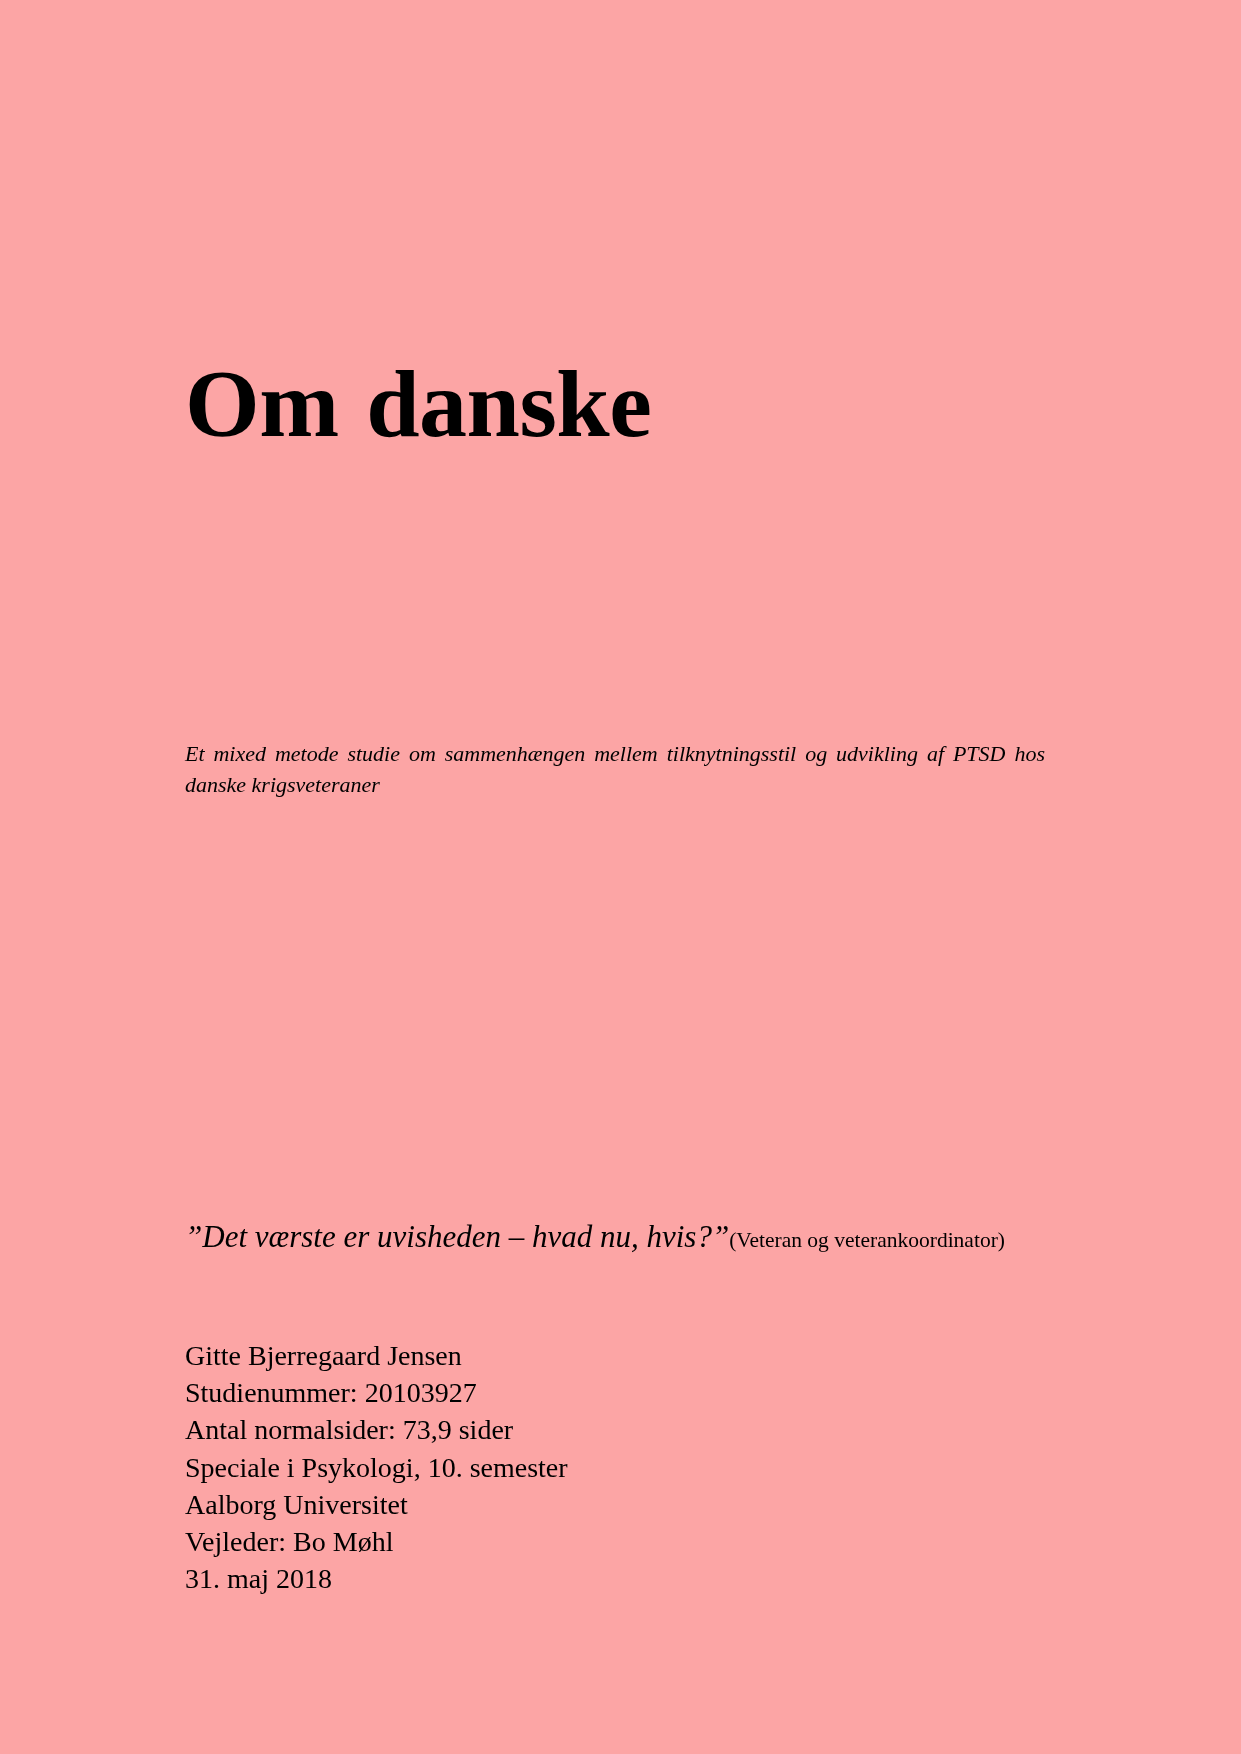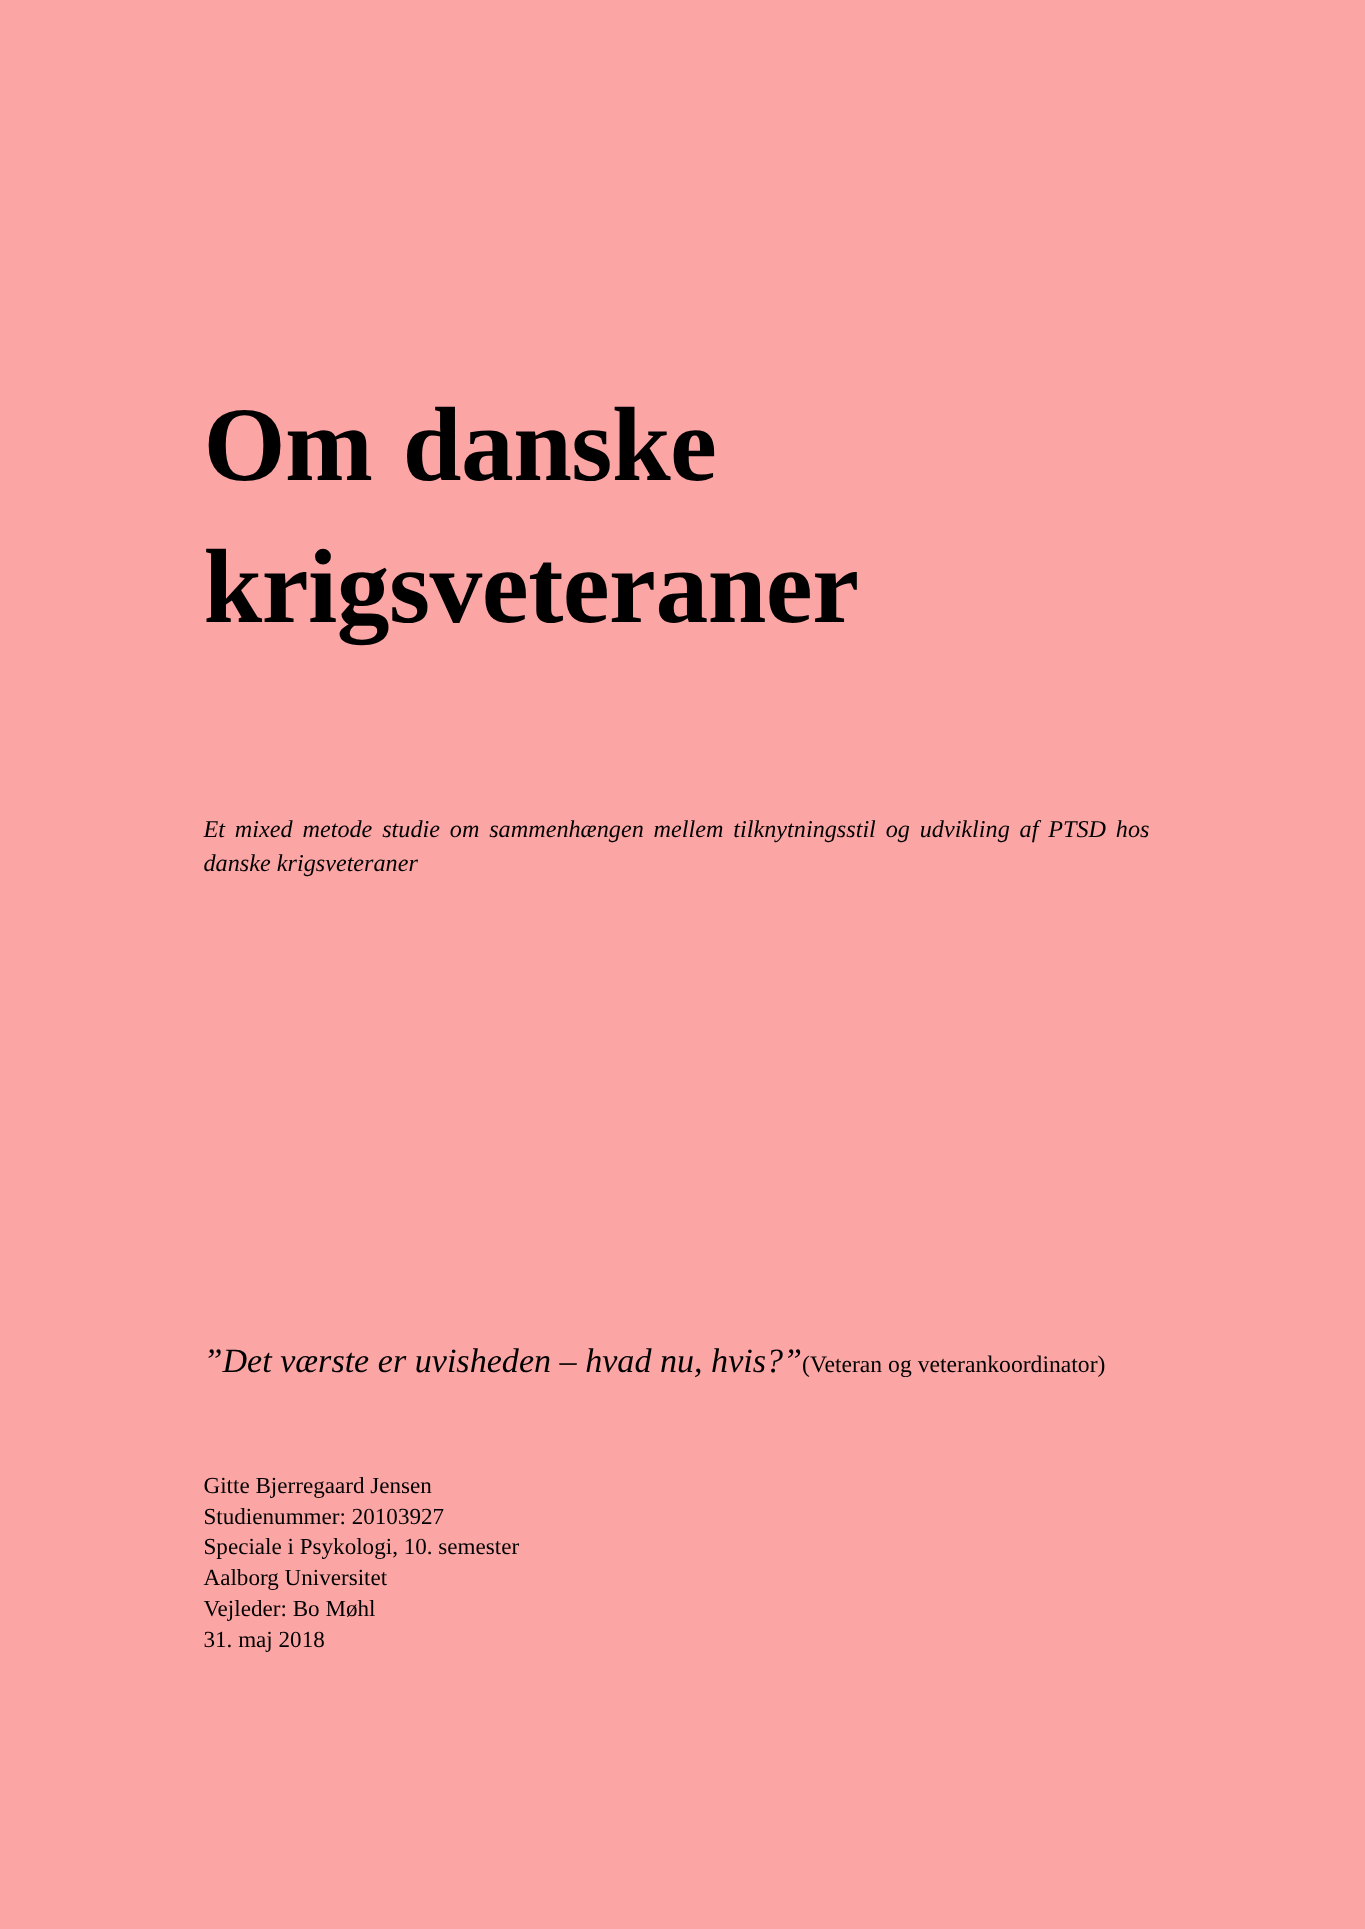--- a/index.html
+++ b/index.html
@@ -85,47 +85,47 @@
   
   .meta-block {
     position: absolute;
     left: 185px;
     top: 1337px;
     width: 560px;
   }
 
   .meta-line {
     font-family: "Liberation Serif", "DejaVu Serif", serif;
-    font-size: 21px;
+    font-size: 28px;
     line-height: 1.33;
     margin: 0;
     color: #000000;
     white-space: nowrap;
   }
 </style>
 </head>
 <body>
 
 <div class="page">
 
   <div class="title-block">
     <div class="doc-title">Om danske</div>
-    <div class="doc-title">krigsveteraner</div>
   </div>
 
   <div class="subtitle-block">
     <p class="doc-subtitle">Et mixed metode studie om sammenhængen mellem tilknytningsstil og udvikling af PTSD hos danske krigsveteraner</p>
   </div>
 
   <div class="quote-block">
     <span class="quote-text">”Det værste er uvisheden – hvad nu, hvis?”</span><span class="quote-attrib">(Veteran og veterankoordinator)</span>
   </div>
 
   <div class="meta-block">
     <p class="meta-line">Gitte Bjerregaard Jensen</p>
     <p class="meta-line">Studienummer: 20103927</p>
+    <p class="meta-line">Antal normalsider: 73,9 sider</p>
     <p class="meta-line">Speciale i Psykologi, 10. semester</p>
     <p class="meta-line">Aalborg Universitet</p>
     <p class="meta-line">Vejleder: Bo Møhl</p>
     <p class="meta-line">31. maj 2018</p>
   </div>
 
 </div>
 
 </body></html>

